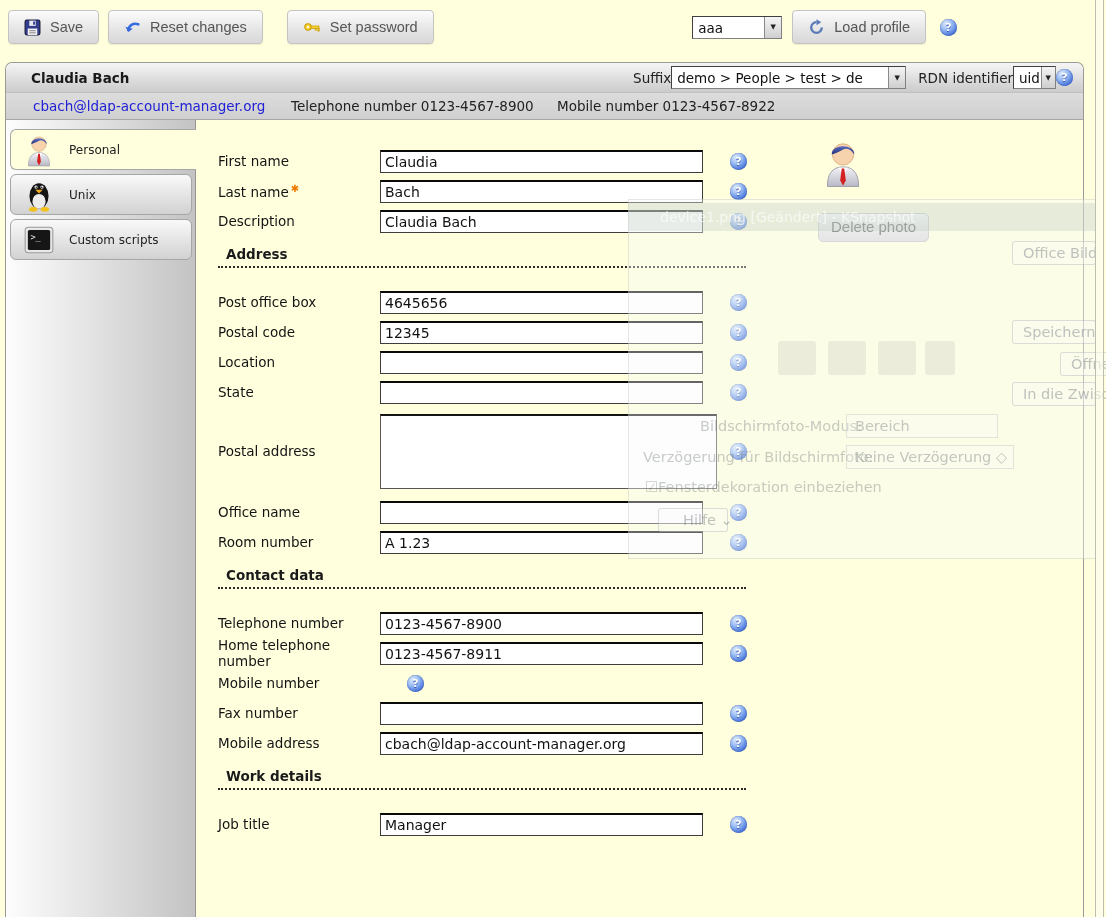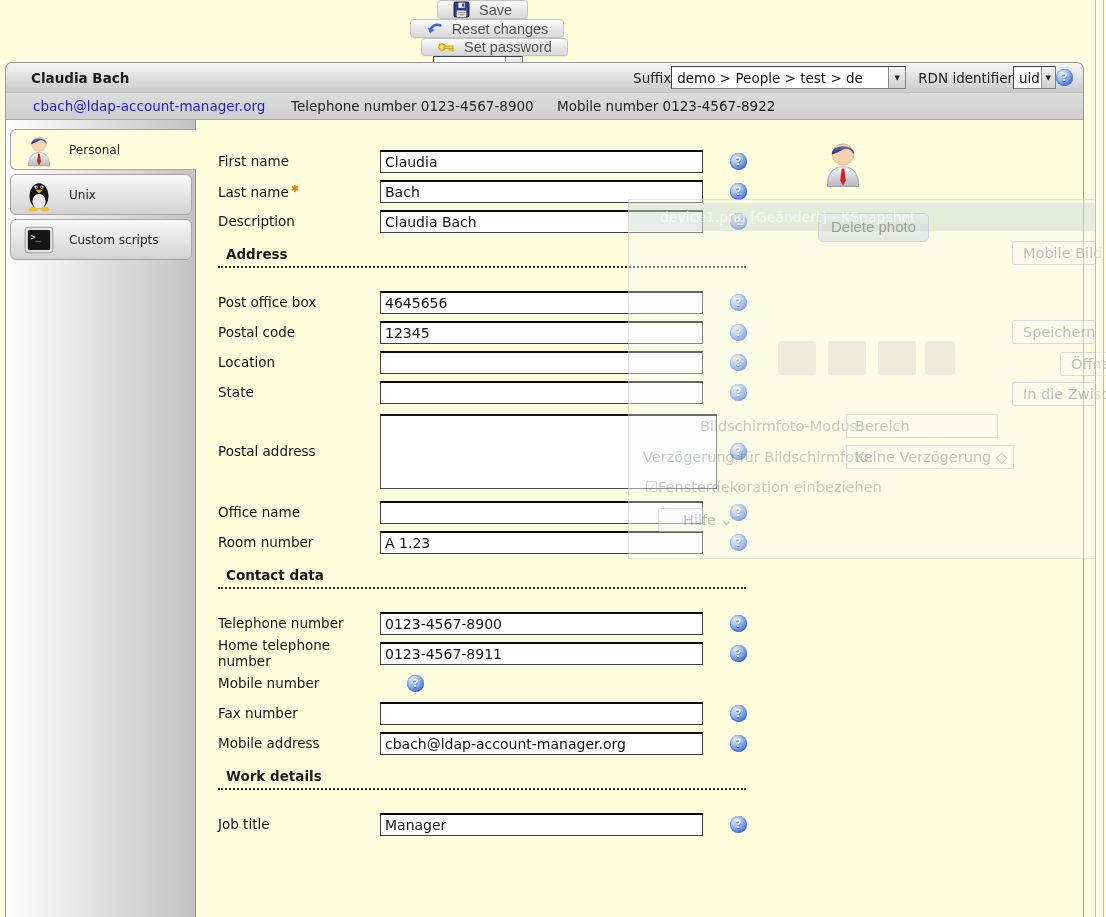--- a/index.html
+++ b/index.html
@@ -5,21 +5,21 @@
   * { box-sizing: border-box; }
   html,body { margin:0; padding:0; }
   body {
     width:1106px; height:917px; position:relative; overflow:hidden;
     background:#FFFFDE; color:#1a1a1a;
     font-family:"DejaVu Sans","Liberation Sans",sans-serif; font-size:13px;
   }
 
   
   .toolbar { position:absolute; left:0; top:0; width:983px; height:54px;
-    display:flex; align-items:center; padding:0 26px 0 8px;flex-direction:column; }
+    display:flex; align-items:center; padding:0 26px 0 8px; }
   .btn {
     display:inline-flex; align-items:center; gap:9px;
     background:linear-gradient(#fcfcfc,#e6e6e6 55%,#d8d8d8);
     border:1px solid #c3c3c3; border-radius:4px;
     padding:0 15px; height:34px; color:#555; font-size:14.5px;
     box-shadow:0 1px 1px rgba(0,0,0,.07); cursor:pointer;
   }
   .btn + .btn { margin-left:9px; }
   .btn.gap { margin-left:24px; }
   .tb-spacer { flex:1; }
@@ -355,29 +355,29 @@
 
 <svg class="photo" viewBox="0 0 32 32">
     <use href="#person-icon"></use>
   </svg>
 <button class="delete-photo">Delete photo</button>
 
 <div class="ghost-layer">
   <div class="g-win"></div>
   <div class="g-titlebar"></div>
   <span class="g-title">device1.png [Geändert] - KSnapshot</span>
-  <span class="g-btn" style="left:1012px; top:241px; width:84px;">Mobile Bild</span>
+  <span class="g-btn" style="left:1012px; top:241px; width:84px;">Office Bild</span>
   <span class="g-btn" style="left:1012px; top:320px; width:84px;">Speichern</span>
   <span class="g-btn" style="left:1060px; top:352px; width:84px;">Öffnen</span>
   <span class="g-btn" style="left:1012px; top:382px; width:84px;">In die Zwischena</span>
   <span class="g-thumb" style="left:778px; top:341px;"></span>
   <span class="g-thumb" style="left:828px; top:341px;"></span>
   <span class="g-thumb" style="left:878px; top:341px;"></span>
   <span class="g-thumb" style="left:925px; top:341px; width:30px;"></span>
   <span class="g-text" style="left:700px; top:418px;">Bildschirmfoto-Modus:</span>
   <span class="g-box" style="left:846px; top:414px; width:152px;">Bereich</span>
   <span class="g-text" style="left:643px; top:449px;">Verzögerung für Bildschirmfoto:</span>
   <span class="g-box" style="left:846px; top:445px; width:168px;">Keine Verzögerung ◇</span>
   <span class="g-text" style="left:645px; top:479px;">☑ <span>Fensterdekoration einbeziehen</span></span>
-  <span class="g-btn" style="left:658px; top:508px; width:45px; text-align:right;padding-left:24px;">Hilfe ⌄</span>
+  <span class="g-btn" style="left:658px; top:508px; width:70px; text-align:right;padding-left:24px;">Hilfe ⌄</span>
 </div>
 
 <div class="scroll-strip"></div>
 
 </body></html>

